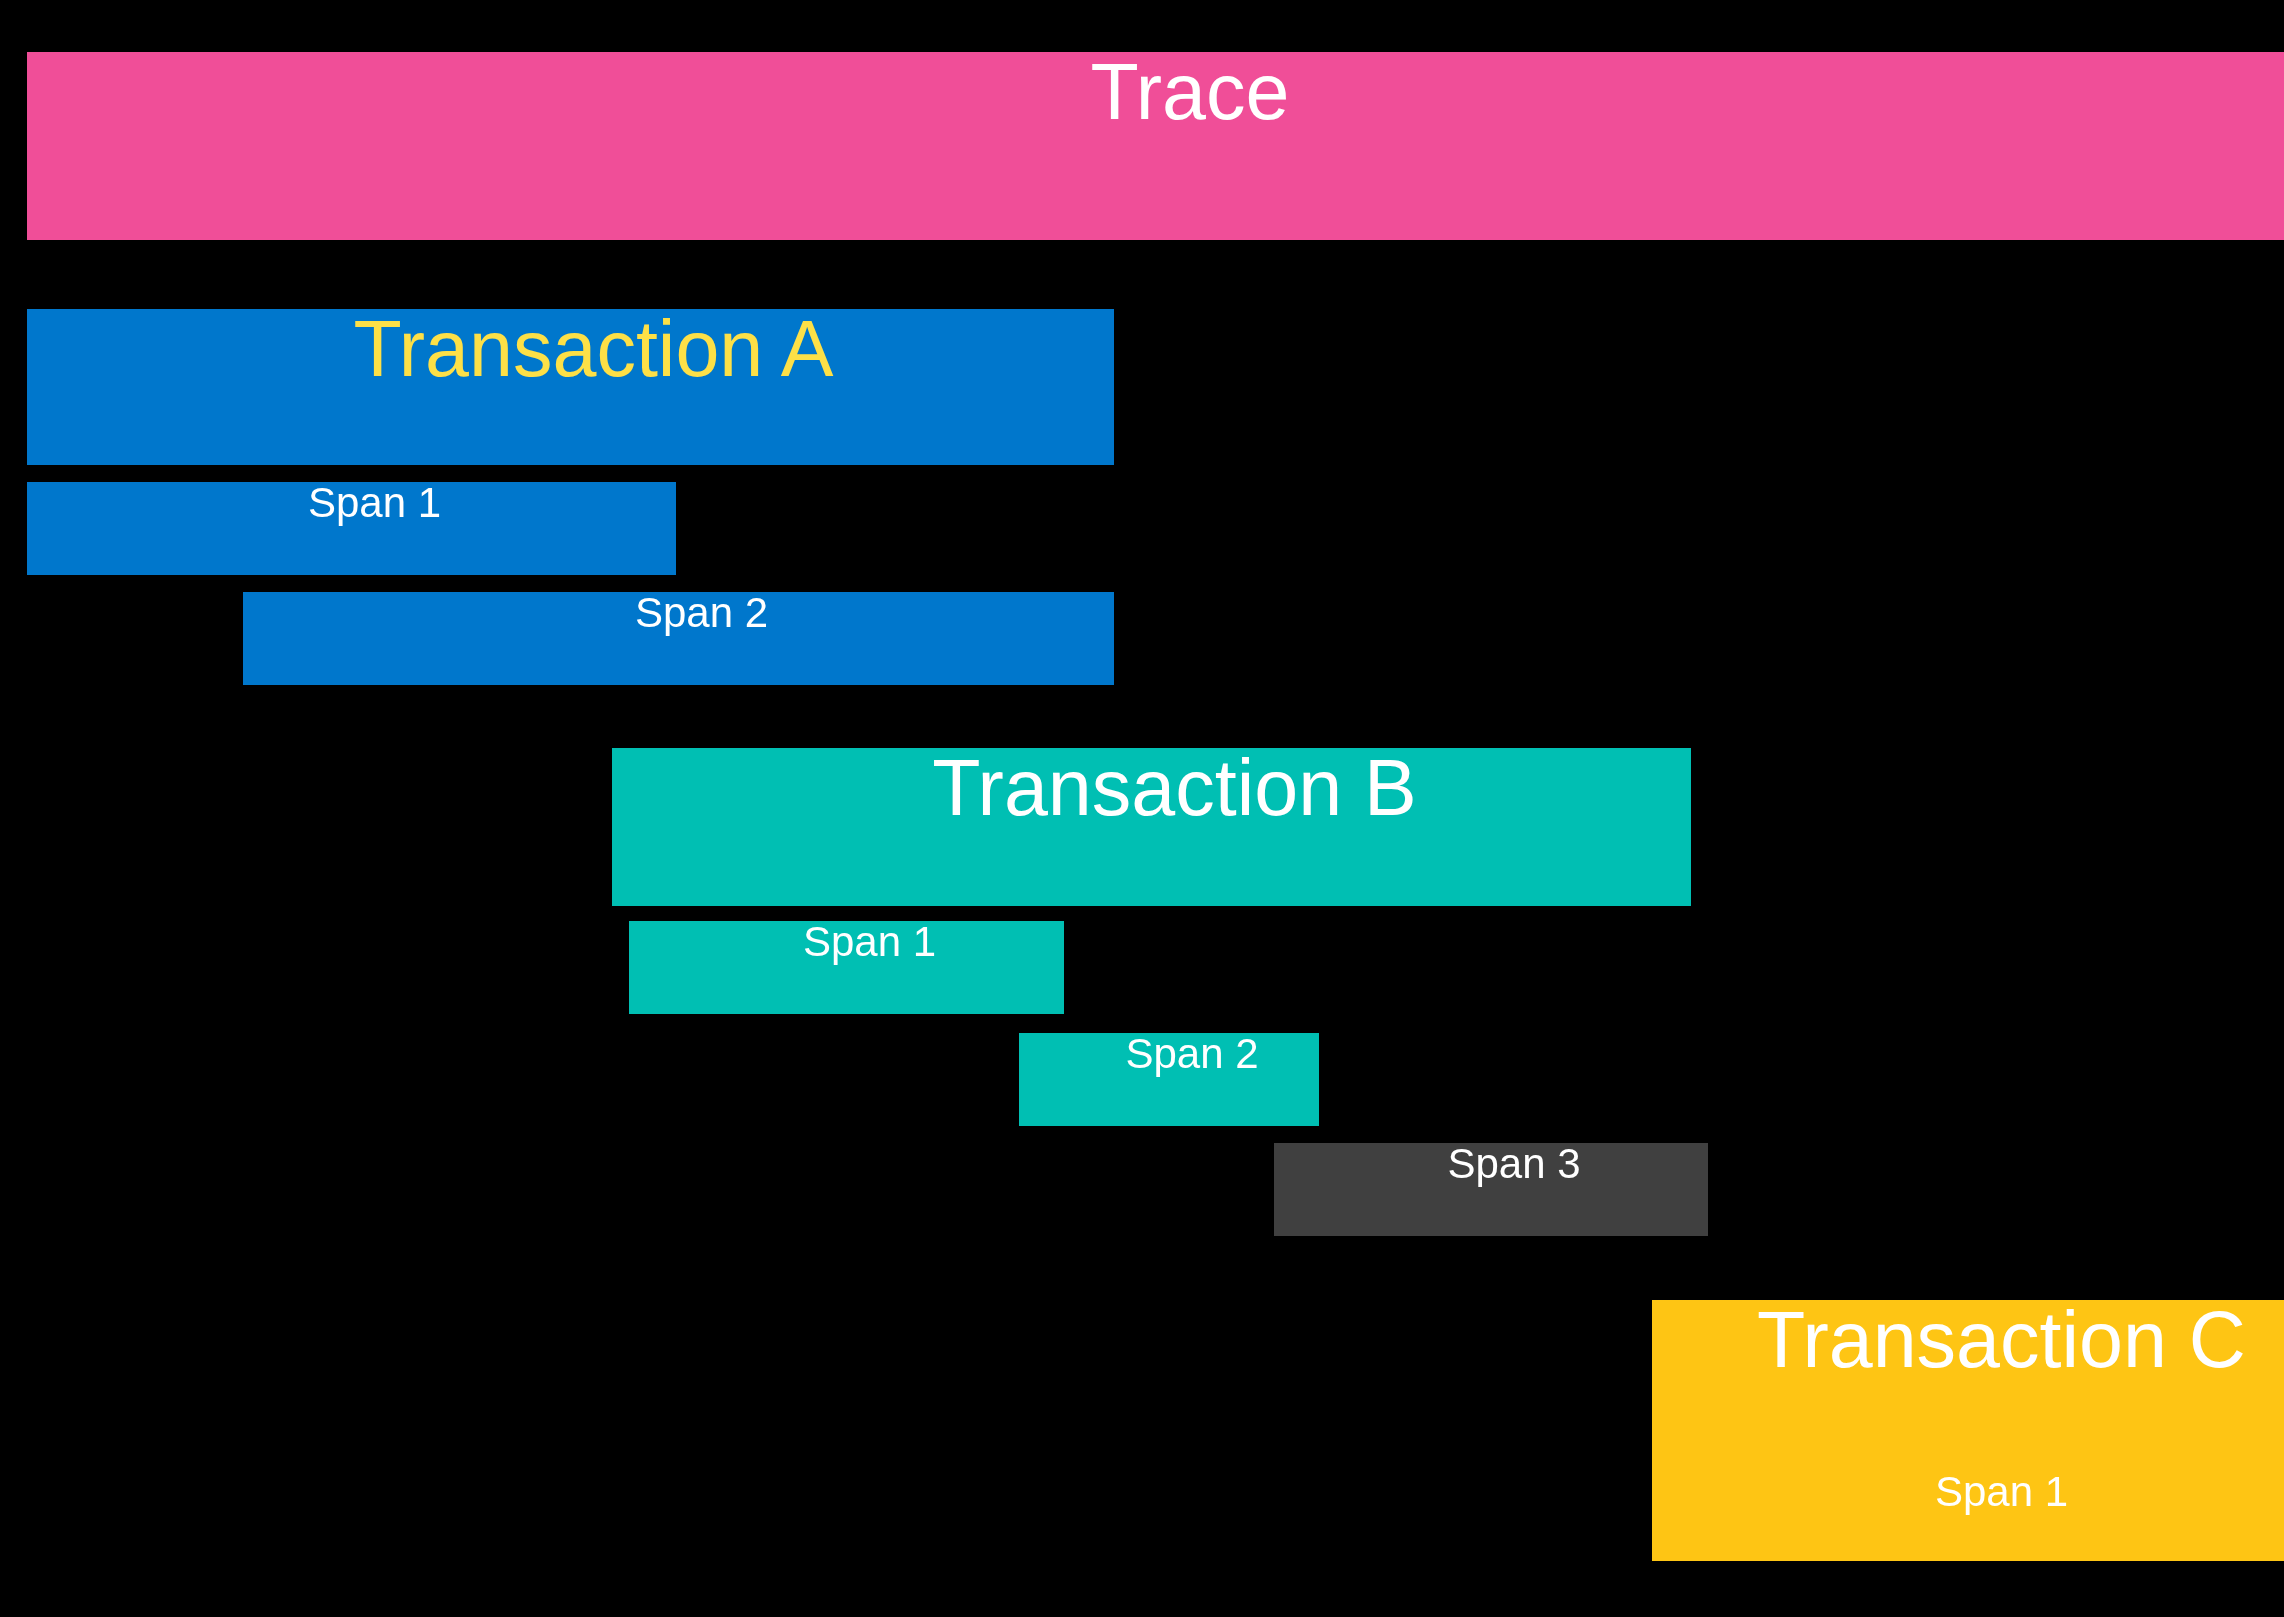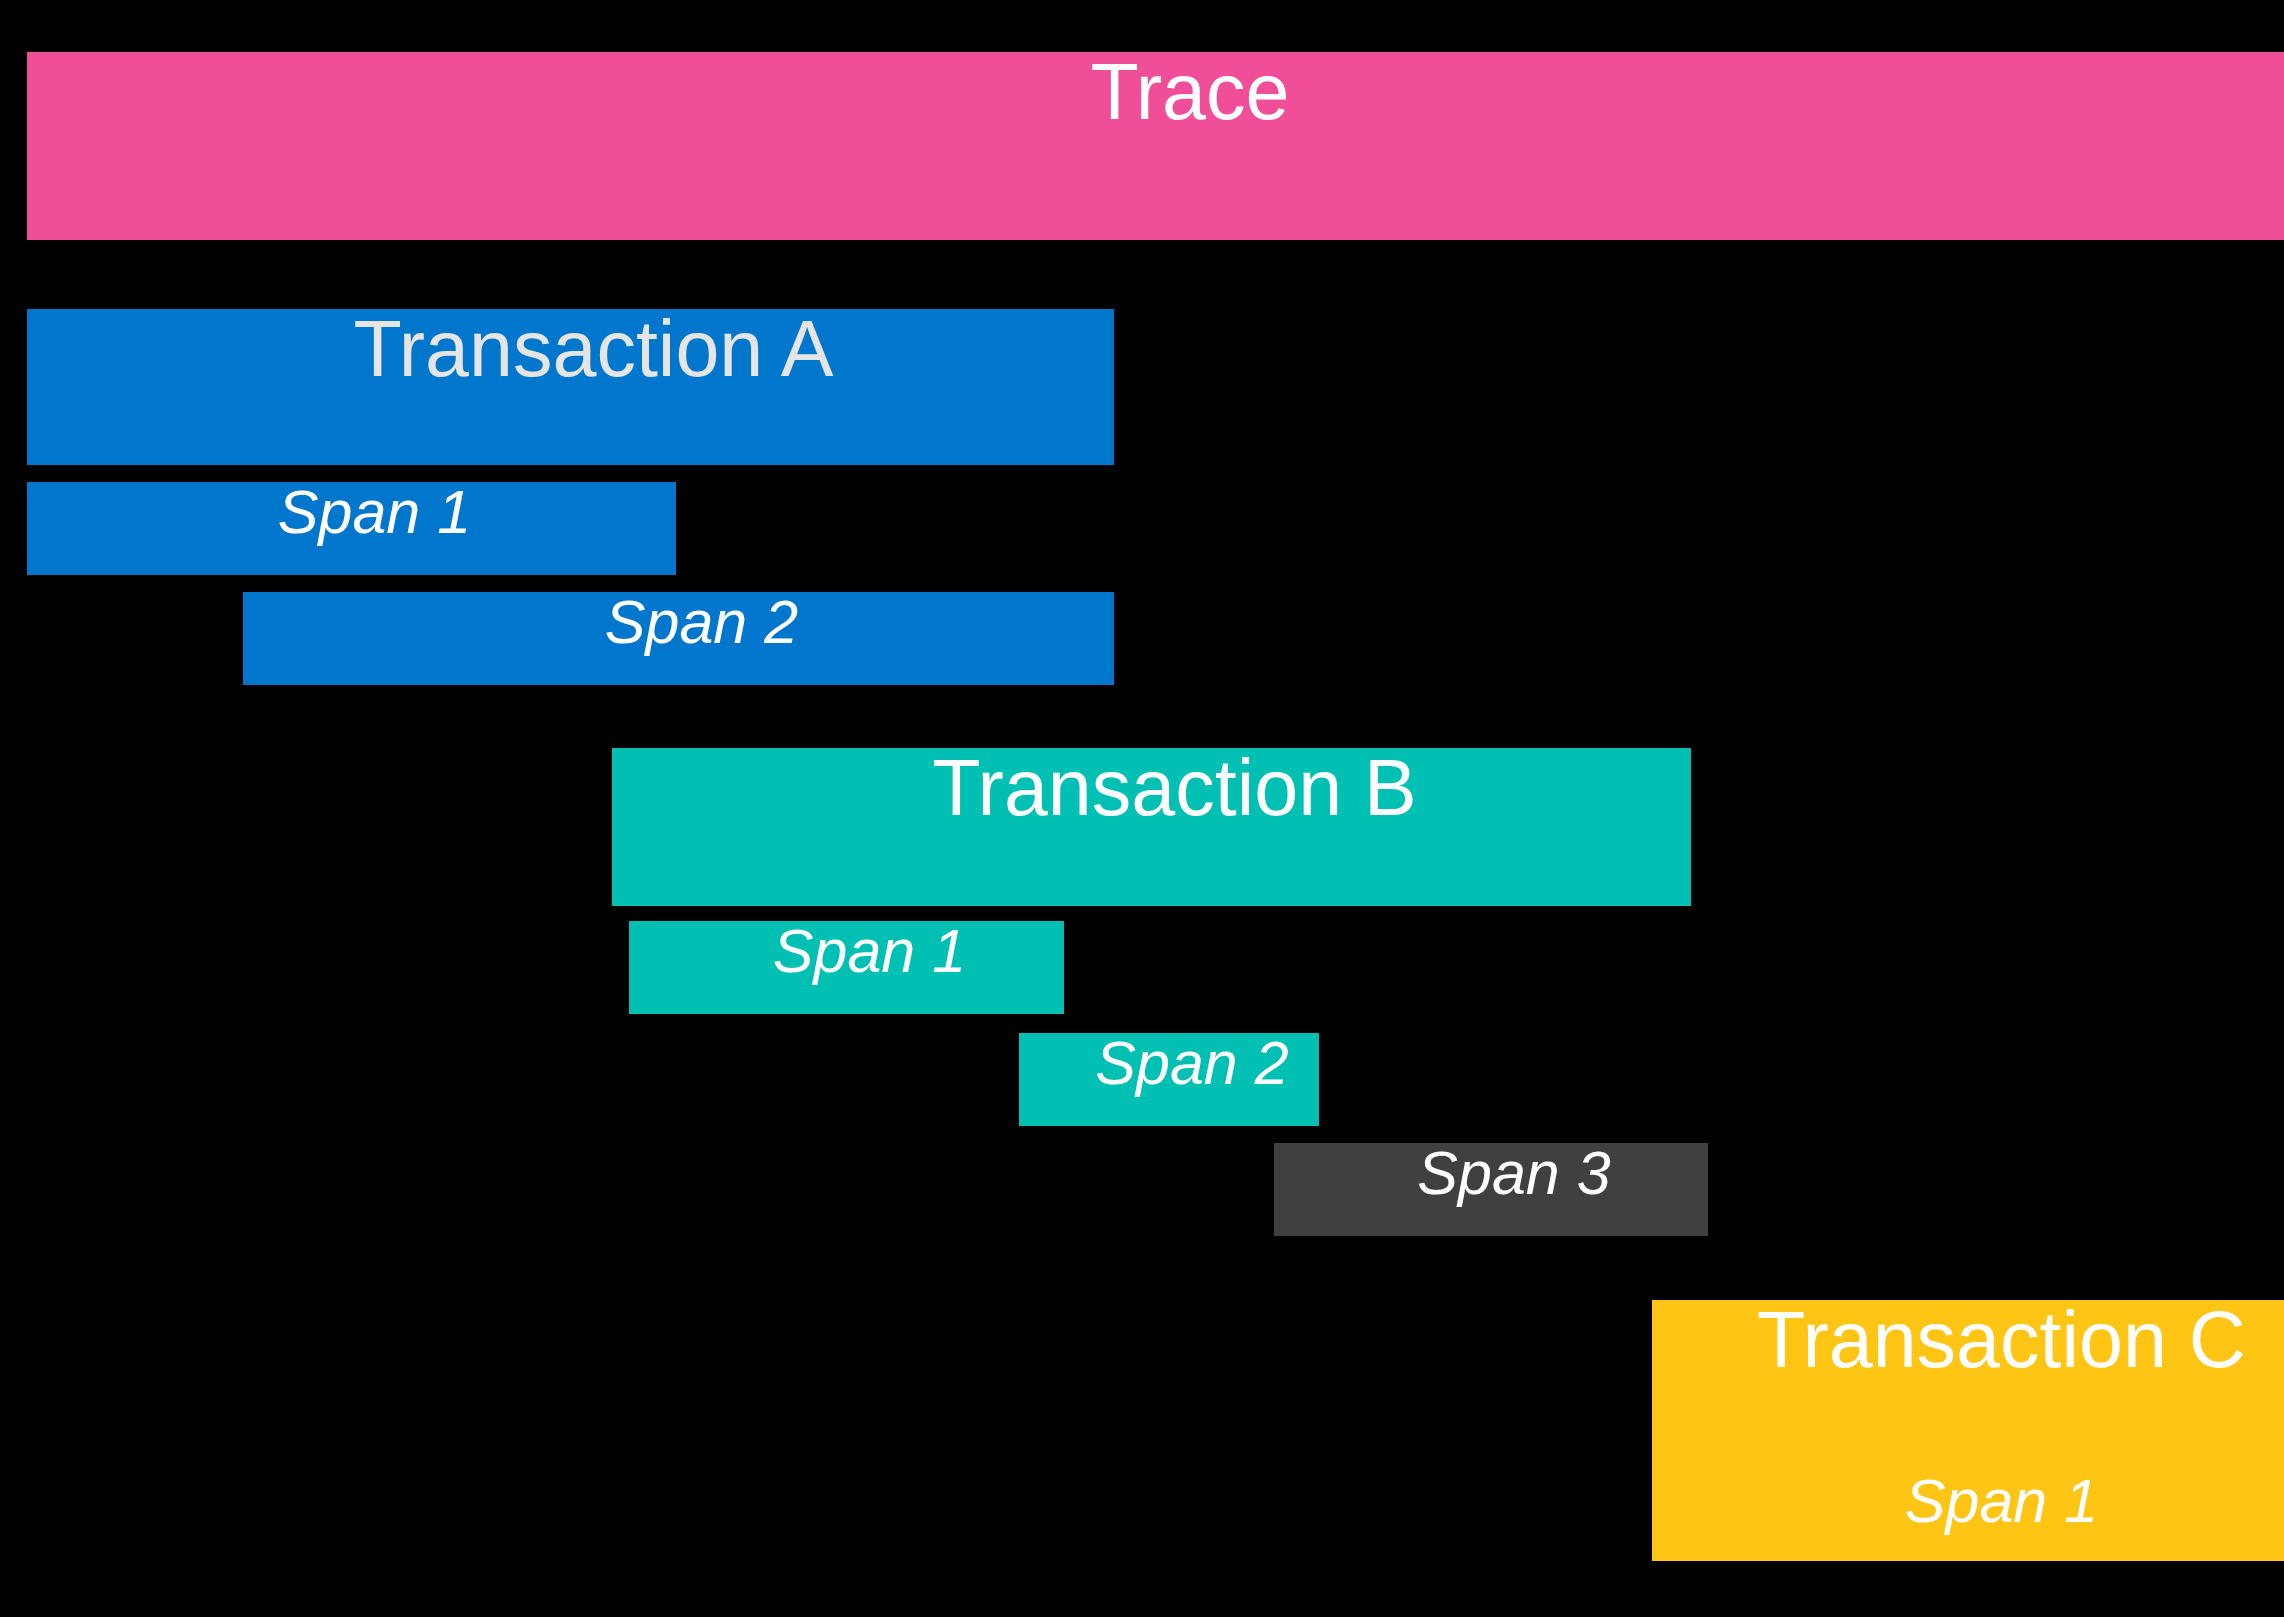--- a/index.html
+++ b/index.html
@@ -22,21 +22,21 @@
     justify-content: center;
     color: #ffffff;
     padding-left: 46px;
   }
   .bar .label {
     font-weight: 500;
     line-height: 1;
     white-space: nowrap;
   }
   .bar.big .label   { font-size: 79px; }
-  .bar.small .label { font-size: 61px; font-style: italic; }
+  .bar.small .label { font-size: 42px; }
 
   
   #trace-bar { left: 27px;   top: 52px;   width: 2234px; height: 188px; }
   #tx-a-bar  { left: 27px;   top: 309px;  width: 1041px; height: 156px; }
   #a-span1   { left: 27px;   top: 482px;  width: 603px;  height: 93px; }
   #a-span2   { left: 243px;  top: 592px;  width: 825px; height: 93px; }
   #tx-b-bar  { left: 612px;  top: 748px;  width: 1033px; height: 158px; }
   #b-span1   { left: 629px;  top: 921px; width: 389px;  height: 93px; }
   #b-span2   { left: 1019px; top: 1033px; width: 254px;  height: 93px; }
   #b-span3   { left: 1274px; top: 1143px; width: 388px;  height: 93px; }
@@ -45,21 +45,21 @@
 </style>
 </head>
 <body style="background: rgb(0, 0, 0);">
 
 <div id="canvas" style="background: rgb(0, 0, 0);">
 
   <div id="trace-bar" class="bar big" style="background-color: rgb(240, 78, 152); color: rgb(255, 255, 255);">
     <span class="label">Trace</span>
   </div>
 
-  <div id="tx-a-bar" class="bar big" style="background-color: rgb(0, 119, 204); color: #e5e5e5;">
+  <div id="tx-a-bar" class="bar big" style="background-color: rgb(0, 119, 204); color: #fde047;">
     <span class="label">Transaction A</span>
   </div>
 
   <div id="a-span1" class="bar small" style="background-color: rgb(0, 119, 204); color: rgb(255, 255, 255);">
     <span class="label">Span 1</span>
   </div>
 
   <div id="a-span2" class="bar small" style="background-color: rgb(0, 119, 204); color: rgb(255, 255, 255);">
     <span class="label">Span 2</span>
   </div>

